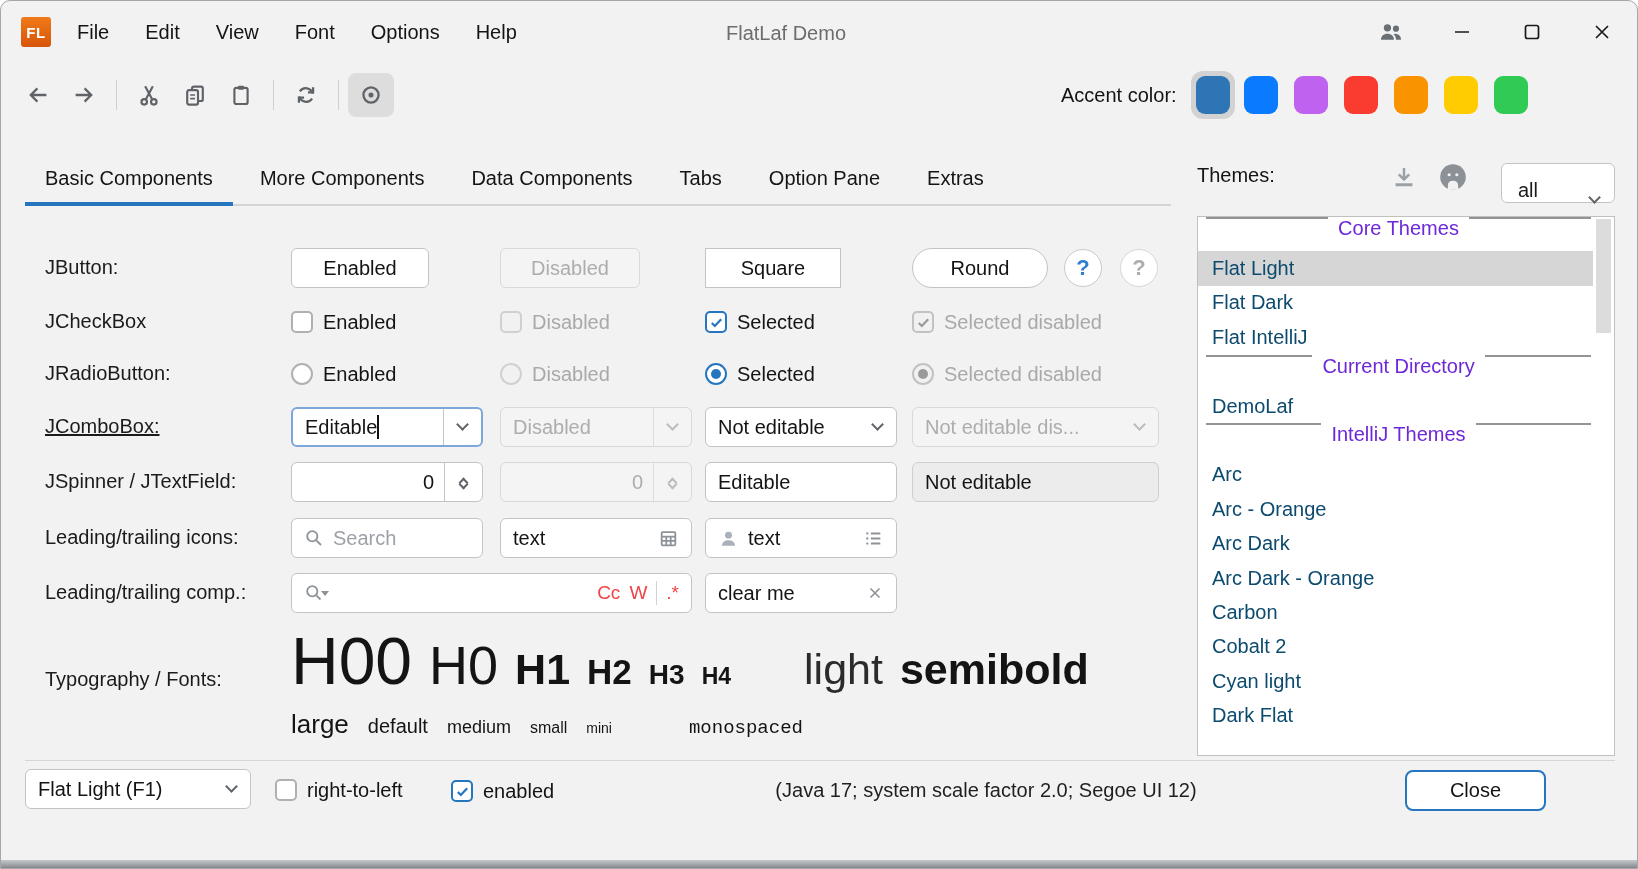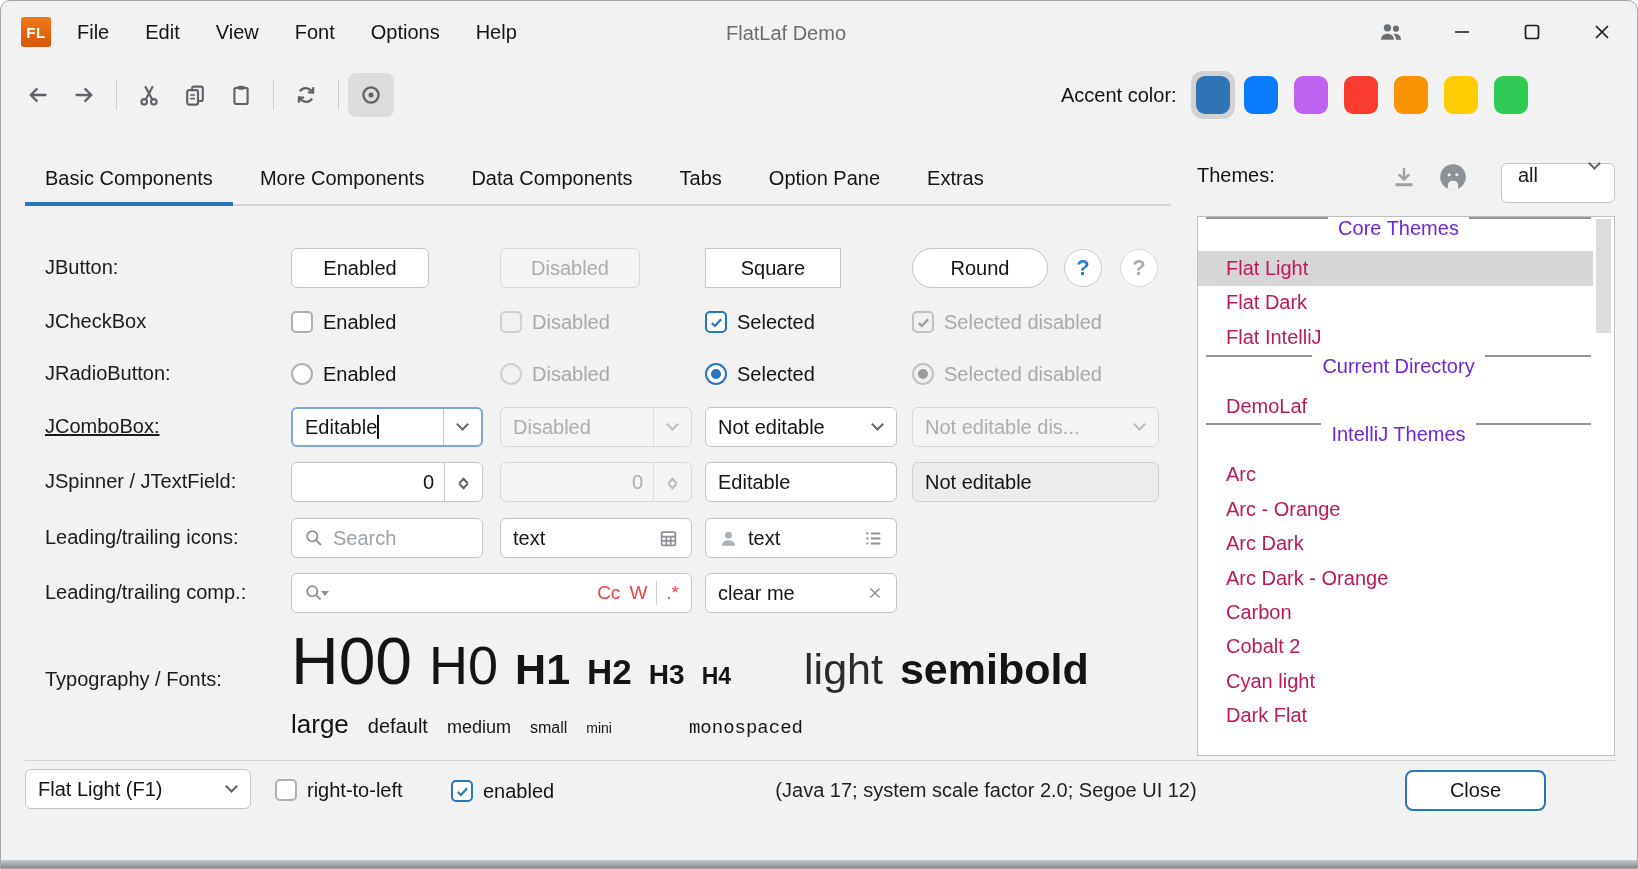--- a/index.html
+++ b/index.html
@@ -41,25 +41,25 @@
   
   .tabbar{position:absolute;top:152px;left:24px;width:1146px;height:53px;display:flex;align-items:stretch;border-bottom:2px solid #d4d4d4;}
   .tab{position:relative;display:flex;align-items:center;padding:0 20px;font-size:20px;color:#141414;white-space:nowrap;margin-right:7px;}
   .tab.selected::after{content:"";position:absolute;left:0;right:0;bottom:-2px;height:4px;background:#2675BF;}
 
   
   .themes-label{position:absolute;left:1196px;top:163px;font-size:20px;color:#141414;}
   .themes-download{position:absolute;left:1390px;top:163px;color:#9aa0a6;}
   .themes-github{position:absolute;left:1436px;top:160px;}
   .themes-filter{position:absolute;left:1500px;top:162px;width:114px;height:40px;background:#fff;
-    border:1px solid #c4c4c4;border-radius:6px;display:flex;align-items:flex-start;font-size:20px;}
+    border:1px solid #c4c4c4;border-radius:6px;display:flex;align-items:flex-end;font-size:20px;}
   .themes-filter .val{flex:1;padding-left:16px;}
   .themes-list{position:absolute;left:1196px;top:215px;width:418px;height:540px;background:#fff;
     border:1px solid #c0c0c0;overflow:hidden;font-size:20px;}
-  .theme-row{height:34.4px;display:flex;align-items:center;margin-right:21px;padding-left:28px;color:#be185d;white-space:nowrap;}
+  .theme-row{height:34.4px;display:flex;align-items:center;margin-right:21px;padding-left:14px;color:#0c4a6e;white-space:nowrap;}
   .theme-row.selected{background:#d6d6d6;}
   .theme-sep{color:#6d28d9;padding-left:0;display:flex;align-items:flex-start;}
   .theme-sep::before,.theme-sep::after{content:"";flex:1;height:2px;background:#949494;}
   .theme-sep::before{margin:0 10px 0 8px;}
   .theme-sep::after{margin:0 2px 0 10px;}
   .vthumb{position:absolute;right:3px;top:2px;width:15px;height:114px;background:#dcdcdc;}
 
   
   .flabel{position:absolute;left:44px;font-size:20px;color:#1b1b1b;white-space:nowrap;}
   .btn{position:absolute;height:40px;background:#fff;border:1px solid #c4c4c4;border-radius:6px;

